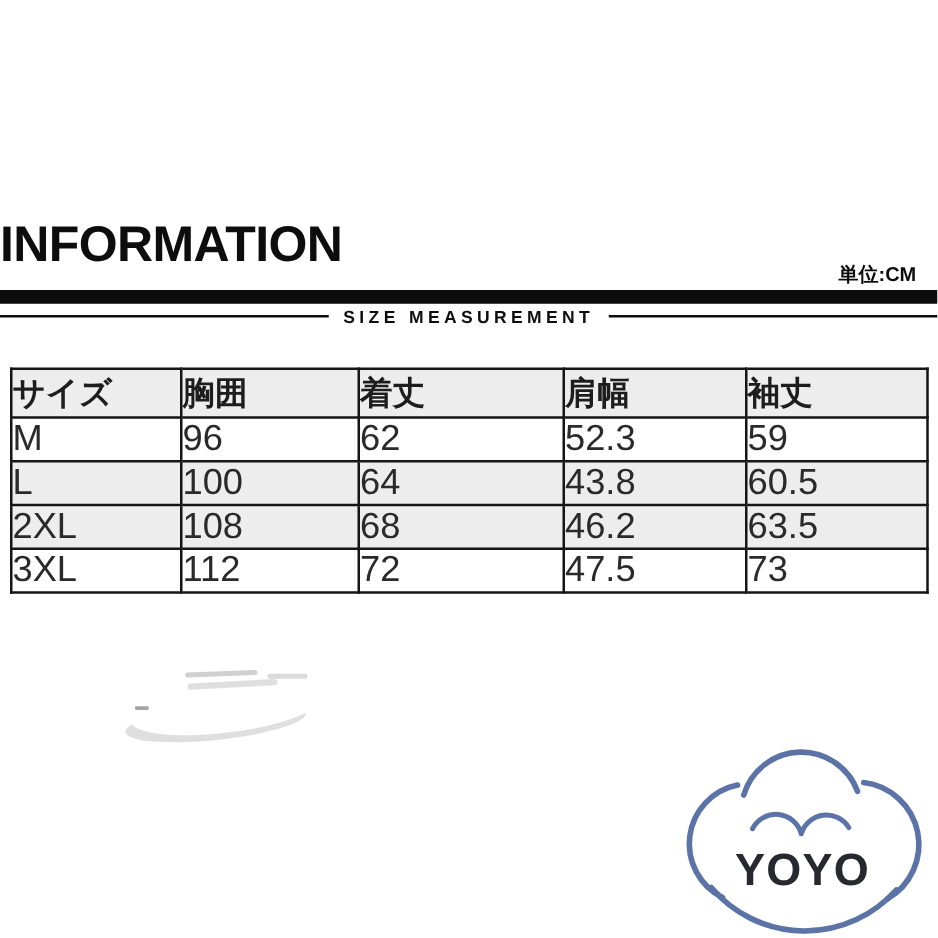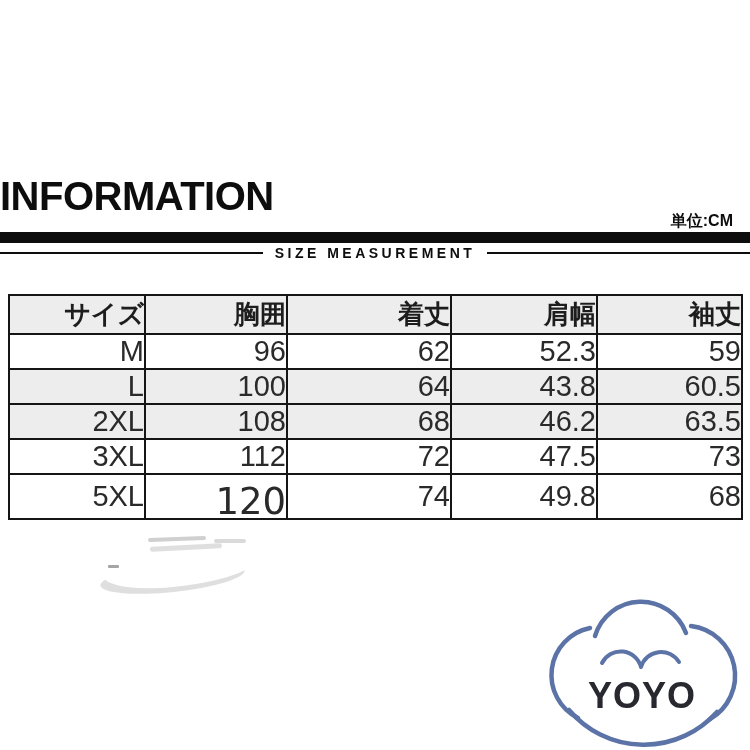--- a/index.html
+++ b/index.html
@@ -31,21 +31,21 @@
     padding:0 12px;font-size:14px;font-weight:bold;letter-spacing:3.5px;
     color:var(--ink,#0d0d0d);white-space:nowrap;
   }
   table.size-table{
     position:absolute;top:294px;left:8px;width:733px;
     border-collapse:collapse;table-layout:fixed;
     background:#fff;
   }
   .size-table th,.size-table td{
     border:2px solid var(--table-border,#151515);
-    text-align:right;vertical-align:middle;padding:0;
+    text-align:left;vertical-align:middle;padding:0;
     overflow:visible;
   }
   .size-table thead th{
     height:37px;background:var(--row-alt,#ededed);
     font-size:26px;font-weight:600;color:#1d1d1d;
   }
   .size-table td{
     height:32px;font-size:29px;font-weight:400;color:var(--cell-text,#2a2a2a);
   }
   .size-table tr.alt td{background:var(--row-alt,#ededed);}
@@ -122,27 +122,20 @@
       <td>46.2</td>
       <td>63.5</td>
     </tr>
     <tr>
       <td>3XL</td>
       <td>112</td>
       <td>72</td>
       <td>47.5</td>
       <td>73</td>
     </tr>
-    <tr>
-      <td><span class="cell-span">5XL</span></td>
-      <td><span class="big-num">120</span></td>
-      <td>74</td>
-      <td>49.8</td>
-      <td>68</td>
-    </tr>
   </tbody>
 </table>
 
 <div class="smudge" id="smudge-gray"></div>
 <div class="smudge" id="smudge-white-a"></div>
 <div class="smudge" id="smudge-white-b"></div>
 <div class="smudge" id="ghost-1"></div>
 <div class="smudge" id="ghost-2"></div>
 <div class="smudge" id="ghost-3"></div>
 <div class="smudge" id="ghost-4"></div>

